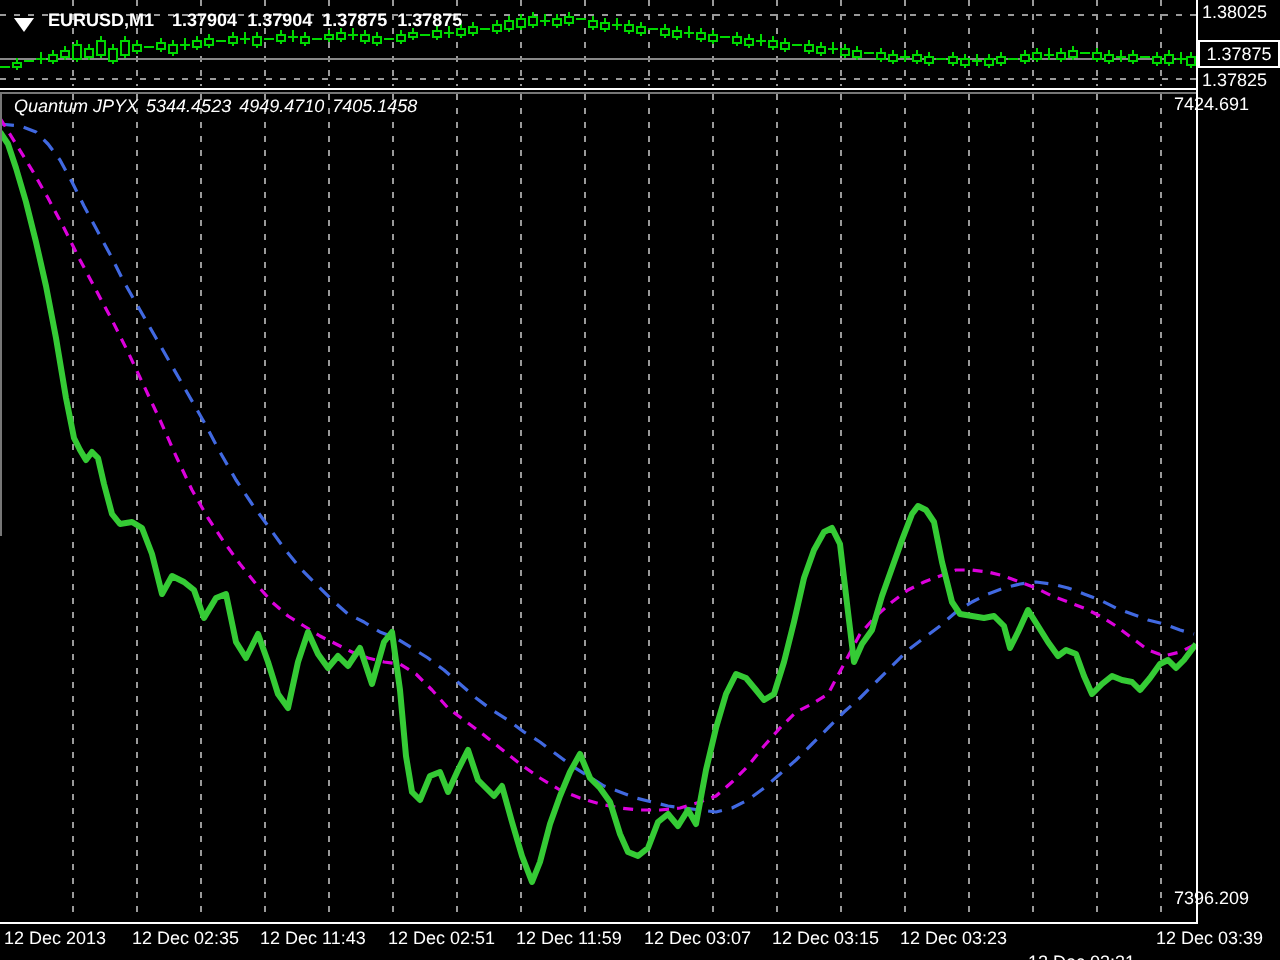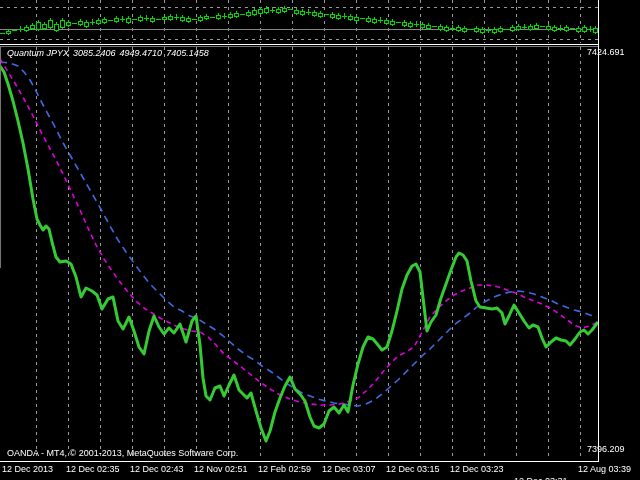--- a/index.html
+++ b/index.html
@@ -253,33 +253,39 @@
       <polyline points="0,62 10,63 18,66 24,72 30,80 36,91 42,103 49,116 56,129 62,141 70,155 78,169 86,183 94,197 102,211 110,226 118,240 126,252 134,263 142,274 150,284 158,292 166,300 174,307 182,311 190,316 198,319 206,324 214,329 222,335 230,342 238,349 246,355 254,360 262,366 270,371 278,377 286,383 294,388 302,393 310,396 318,399 326,401 334,403 342,404 350,405 358,406 366,404 374,400 382,394 390,387 398,380 406,372 414,364 422,356 430,349 438,341 446,333 454,325 462,319 470,313 478,306 486,301 494,297 502,294 510,292 518,291 526,292 534,294 542,297 550,300 558,304 566,307 574,310 582,312 590,315 597,317" fill="none" stroke="#4169e1" stroke-width="1.6" stroke-dasharray="7 5" stroke-linejoin="round"></polyline>
       <polyline points="0,59 8,72 16,85 24,99 32,114 40,130 48,145 56,160 64,176 72,193 80,210 88,228 96,245 104,259 112,271 120,282 128,292 136,301 144,308 152,313 160,318 168,322 176,326 184,329 192,331 200,332 208,337 216,345 224,354 232,360 240,366 250,374 260,382 270,389 280,395 290,399 300,402 310,404 320,405 330,405 340,404 350,401 358,398 366,391 374,383 382,373 390,364 398,356 406,352 414,347 422,332 430,317 438,308 446,301 454,295 462,291 470,288 478,285 486,285 494,286 502,288 510,291 518,294 526,298 534,301 542,304 550,308 558,313 566,319 574,325 582,328 590,326 598,322" fill="none" stroke="#dc00dc" stroke-width="1.6" stroke-dasharray="5 4" stroke-linejoin="round"></polyline>
       <polyline points="0,66 4,72 8,84 13,101 18,121 23,143 28,169 33,199 37,219 40,225 43,230 46,226 49,229 52,242 56,257 60,262 66,261 71,264 76,277 81,297 86,288 92,291 97,295 102,309 108,299 113,297 118,321 123,329 129,317 134,331 139,347 144,354 149,331 154,316 159,327 164,334 169,328 174,333 180,324 186,342 192,321 196,316 200,345 203,378 206,396 210,400 215,388 220,386 224,396 229,385 234,375 239,390 243,394 247,398 251,393 256,411 261,428 266,441 270,431 275,412 280,398 285,386 290,377 295,389 300,394 305,401 310,417 314,426 319,428 324,424 329,411 334,407 339,413 344,405 348,412 353,385 358,364 363,347 368,337 373,339 378,345 382,350 387,347 392,331 397,311 402,289 407,275 412,266 416,264 420,272 424,306 427,331 431,322 436,315 441,298 446,284 451,270 456,257 459,253 463,255 467,261 471,281 476,301 480,307 486,308 492,309 497,308 502,313 505,324 509,316 514,305 519,313 524,321 529,328 533,325 538,327 542,338 546,347 551,342 556,338 561,340 566,341 570,345 575,339 580,332 584,330 588,334 592,330 598,322" fill="none" stroke="#35cb35" stroke-width="3" stroke-linejoin="round"></polyline>
       <line x1="0" y1="44.5" x2="598" y2="44.5" stroke="#ffffff" stroke-width="1" shape-rendering="crispEdges"></line>
       <line x1="0" y1="46.5" x2="598" y2="46.5" stroke="#777777" stroke-width="1" shape-rendering="crispEdges"></line>
       <line x1="0" y1="461.5" x2="598" y2="461.5" stroke="#ffffff" stroke-width="1" shape-rendering="crispEdges"></line>
       <line x1="598.5" y1="0" x2="598.5" y2="462" stroke="#ffffff" stroke-width="1" shape-rendering="crispEdges"></line>
       <line x1="0.5" y1="47" x2="0.5" y2="268" stroke="#777777" stroke-width="1" shape-rendering="crispEdges"></line>
     </svg>
 
-
-  <div id="ind-label" class="txt"><span>Quantum JPYX</span><span>3085.2406</span><span>4949.4710</span><span>7405.1458</span></div>
+  <div id="top-texts">
+    <div id="symbol-tri"></div>
+    <div id="header" class="txt"><span class="sym">EURUSD,M1</span><span>1.37904</span><span>1.37904</span><span>1.37875</span><span>1.37875</span></div>
+    <div class="txt plabel" style="top:1px">1.38025</div>
+    <div id="price-box"><span>1.37875</span></div>
+    <div class="txt plabel" style="top:35px">1.37825</div>
+  </div>
+
+  <div id="ind-label" class="txt"><span>Quantum JPYX</span><span>5344.4523</span><span>4949.4710</span><span>7405.1458</span></div>
 
   <div class="txt slabel" style="top:47px">7424.691</div>
   <div class="txt slabel" style="top:444px">7396.209</div>
 
-  <div id="copyright" class="txt">OANDA - MT4, © 2001-2013, MetaQuotes Software Corp.</div>
 
   <div id="time-axis">
       <div class="tlabel" style="left: 2px;">12 Dec 2013</div>
       <div class="tlabel" style="left: 66px;">12 Dec 02:35</div>
-      <div class="tlabel" style="left: 130px;">12 Dec 02:43</div>
-      <div class="tlabel" style="left: 194px;">12 Nov 02:51</div>
-      <div class="tlabel" style="left: 258px;">12 Feb 02:59</div>
+      <div class="tlabel" style="left: 130px;">12 Dec 11:43</div>
+      <div class="tlabel" style="left: 194px;">12 Dec 02:51</div>
+      <div class="tlabel" style="left: 258px;">12 Dec 11:59</div>
       <div class="tlabel" style="left: 322px; text-align: right;">12 Dec 03:07</div>
       <div class="tlabel" style="left: 386px;">12 Dec 03:15</div>
       <div class="tlabel" style="left: 450px;">12 Dec 03:23</div>
       <div class="tlabel" style="left: 514px; margin-top: 12px;">12 Dec 03:31</div>
-      <div class="tlabel" style="left: 578px;">12 Aug 03:39</div>
+      <div class="tlabel" style="left: 578px;">12 Dec 03:39</div>
     </div>
 </div>
 
 </body></html>

